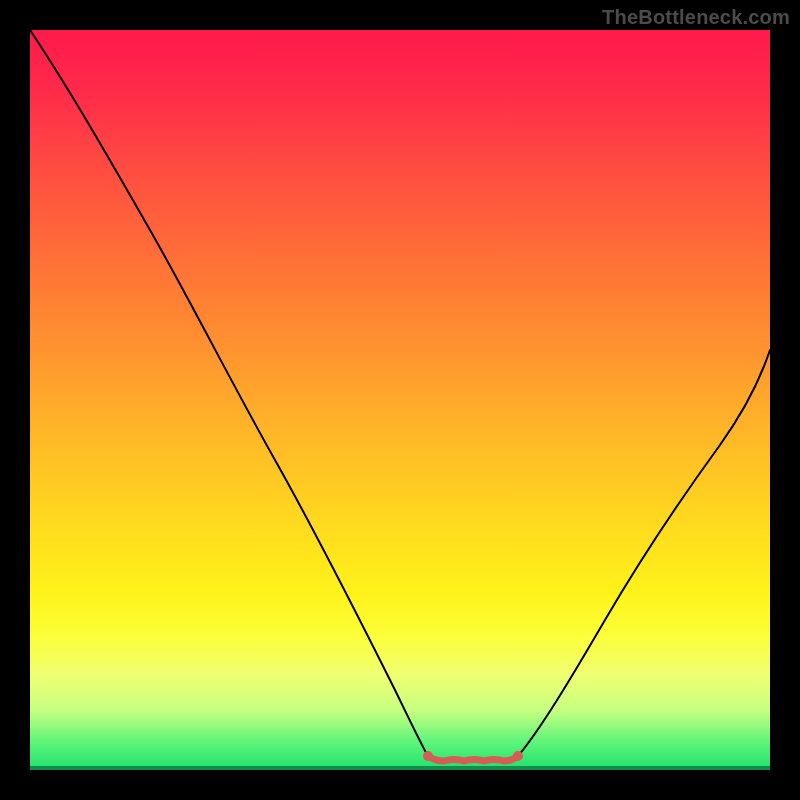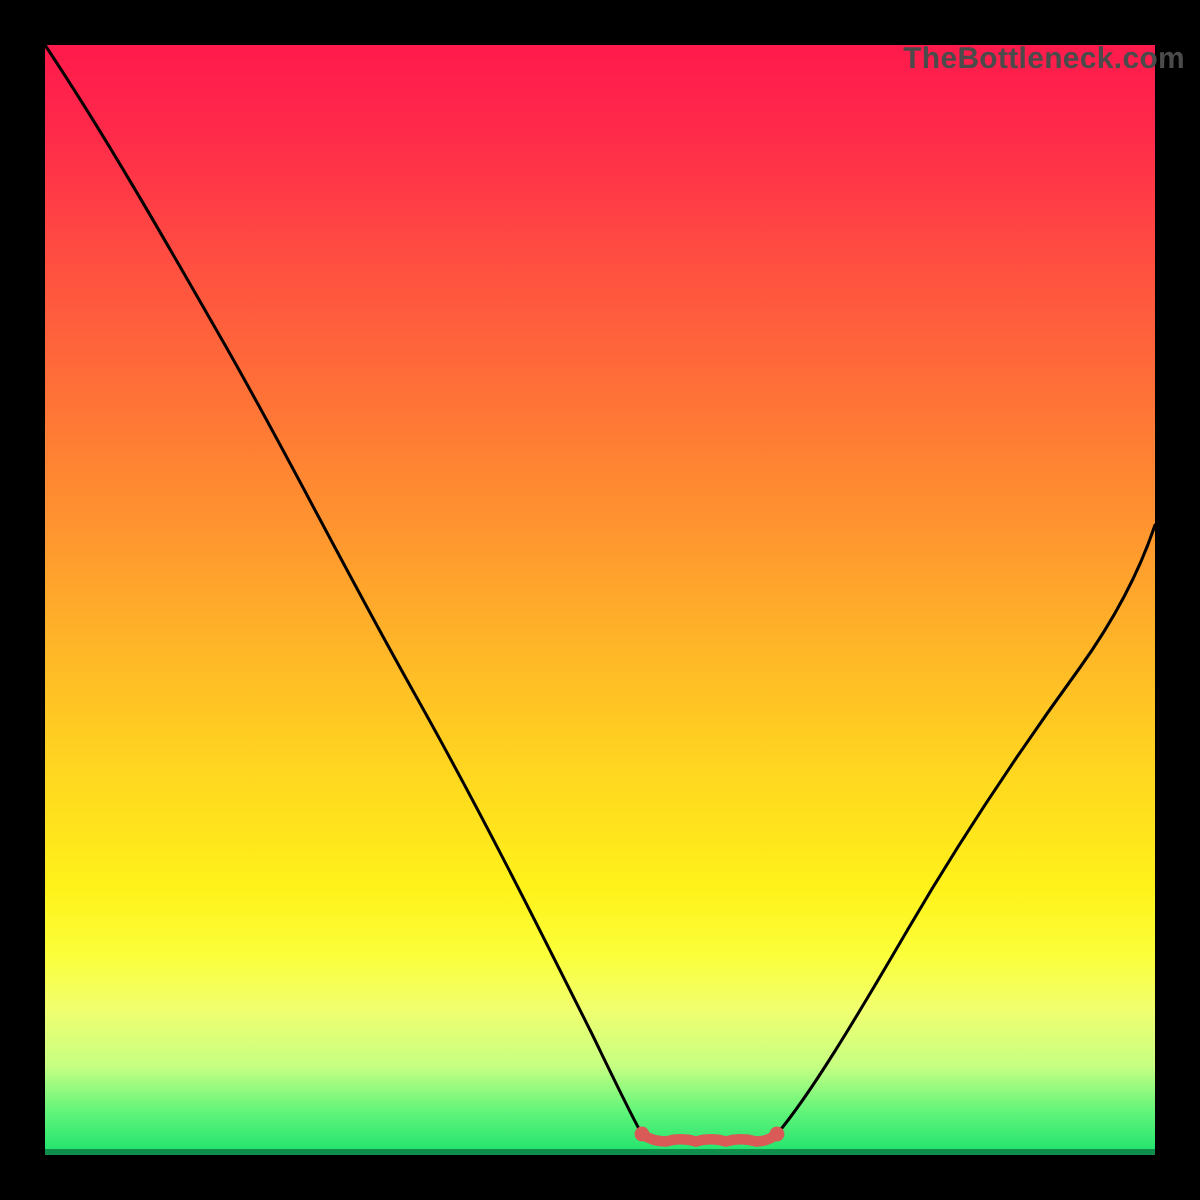--- a/index.html
+++ b/index.html
@@ -19,21 +19,20 @@
   }
   .watermark {
     position: absolute;
     top: 6px;
     right: 10px;
     color: #4b4b4b;
     font-size: 20px;
     font-weight: 600;
     letter-spacing: 0.2px;
     z-index: 10;
-    margin-top: 22px;
   }
   
   .plot {
     position: absolute;
     left: 30px;
     top: 30px;
     width: 740px;
     height: 740px;
     
     background: linear-gradient(

